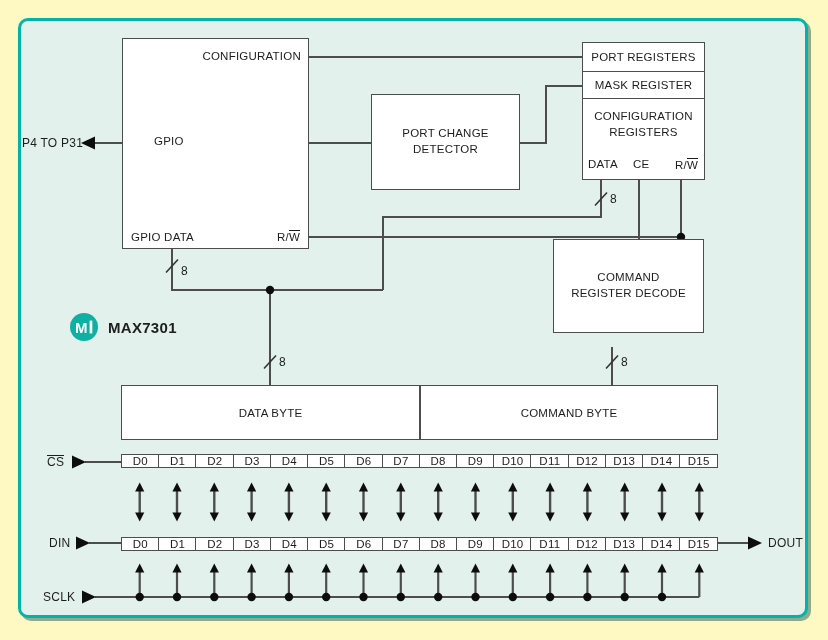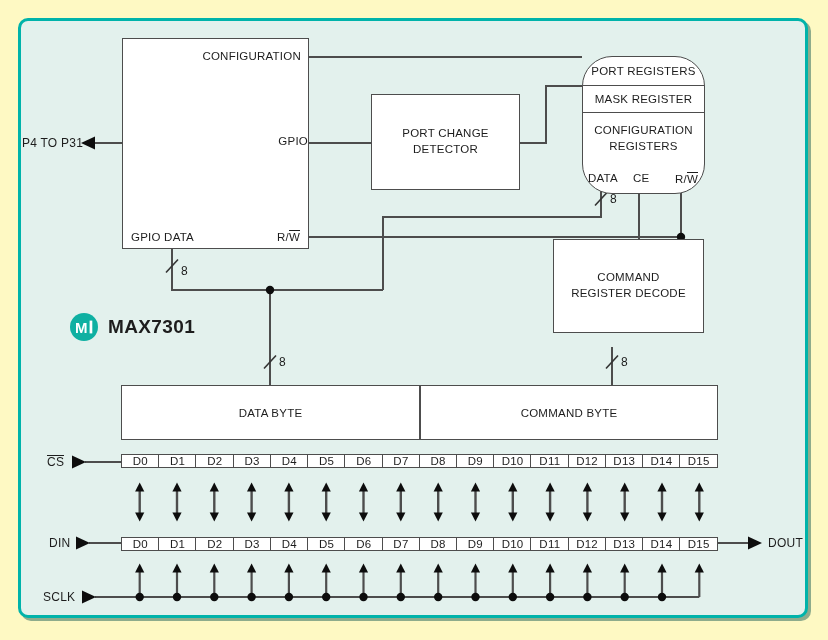--- a/index.html
+++ b/index.html
@@ -10,34 +10,34 @@
          box-shadow:3px 3px 0 rgba(6,78,74,.45);z-index:1;}
   svg.wires{position:absolute;left:0;top:0;z-index:2;}
   .box{position:absolute;background:#fff;border:1.6px solid #4d4d4d;box-sizing:border-box;z-index:3;}
   .lbl{position:absolute;z-index:4;font-size:11.5px;letter-spacing:.02em;white-space:nowrap;}
   .siglbl{position:absolute;z-index:4;font-size:12px;letter-spacing:.02em;white-space:nowrap;}
   .buslbl{position:absolute;z-index:4;font-size:12px;}
   .center2{display:flex;flex-direction:column;align-items:center;justify-content:center;
            height:100%;text-align:center;line-height:1.35;font-size:11.5px;letter-spacing:.02em;}
   .ovl{display:inline-block;border-top:1.4px solid #1d1d1d;line-height:1.05;}
   .gpio-config{position:absolute;top:11px;right:7px;}
-  .gpio-title{position:absolute;left:0;right:0;top:96px;text-align:right;}
+  .gpio-title{position:absolute;left:0;right:0;top:96px;text-align:left;padding-left:31px;}
   .gpio-data{position:absolute;left:8px;bottom:5px;}
   .gpio-rw{position:absolute;right:8px;bottom:5px;}
   .regfile-sec{position:relative;box-sizing:border-box;border-bottom:1.6px solid #4d4d4d;
                display:flex;align-items:center;justify-content:center;font-size:11.5px;letter-spacing:.02em;}
   .regfile-sec:last-child{border-bottom:none;}
   .pins{position:absolute;left:0;right:0;bottom:3px;height:16px;z-index:4;}
   .pin{position:absolute;font-size:11.5px;}
   .cellrow{position:absolute;display:flex;z-index:3;align-items:center;}
   .cell{flex:1;background:#fff;border:1.6px solid #4d4d4d;box-sizing:border-box;margin-left:-1.6px;
         display:flex;align-items:center;justify-content:center;font-size:11.5px;letter-spacing:.02em;}
   .cell:first-child{margin-left:0;}
   .brand{position:absolute;left:69px;top:312px;z-index:4;display:flex;align-items:center;}
-  .brand-name{margin-left:9px;font-size:19px;font-weight:bold;letter-spacing:.02em;}
+  .brand-name{margin-left:9px;font-size:15px;font-weight:bold;letter-spacing:.02em;}
 </style>
 </head>
 <body>
 
 <div class="stage">
   <div class="panel"></div>
 
   <svg class="wires" width="828" height="640" viewBox="0 0 828 640">
     <defs>
       <g id="darr" stroke="#4d4d4d" fill="#0d0d0d">
@@ -153,21 +153,21 @@
     <div class="lbl gpio-rw"><span>R/</span><span class="ovl">W</span></div>
   </div>
 
   <div class="box" style="left:371px;top:94px;width:149px;height:96px;">
     <div class="center2">
       <span>PORT CHANGE</span>
       <span>DETECTOR</span>
     </div>
   </div>
 
-  <div class="box" style="left:582px;top:56px;width:123px;height:138px;border-radius:30px;">
+  <div class="box" style="left:582px;top:42px;width:123px;height:138px;">
     <div class="regfile-sec" style="height:29px;">
       <span>PORT REGISTERS</span>
     </div>
     <div class="regfile-sec" style="height:27px;">
       <span>MASK REGISTER</span>
     </div>
     <div class="regfile-sec" style="height:78px;align-items:flex-start;">
       <div class="center2" style="height:auto;margin-top:10px;">
         <span>CONFIGURATION</span>
         <span>REGISTERS</span>

